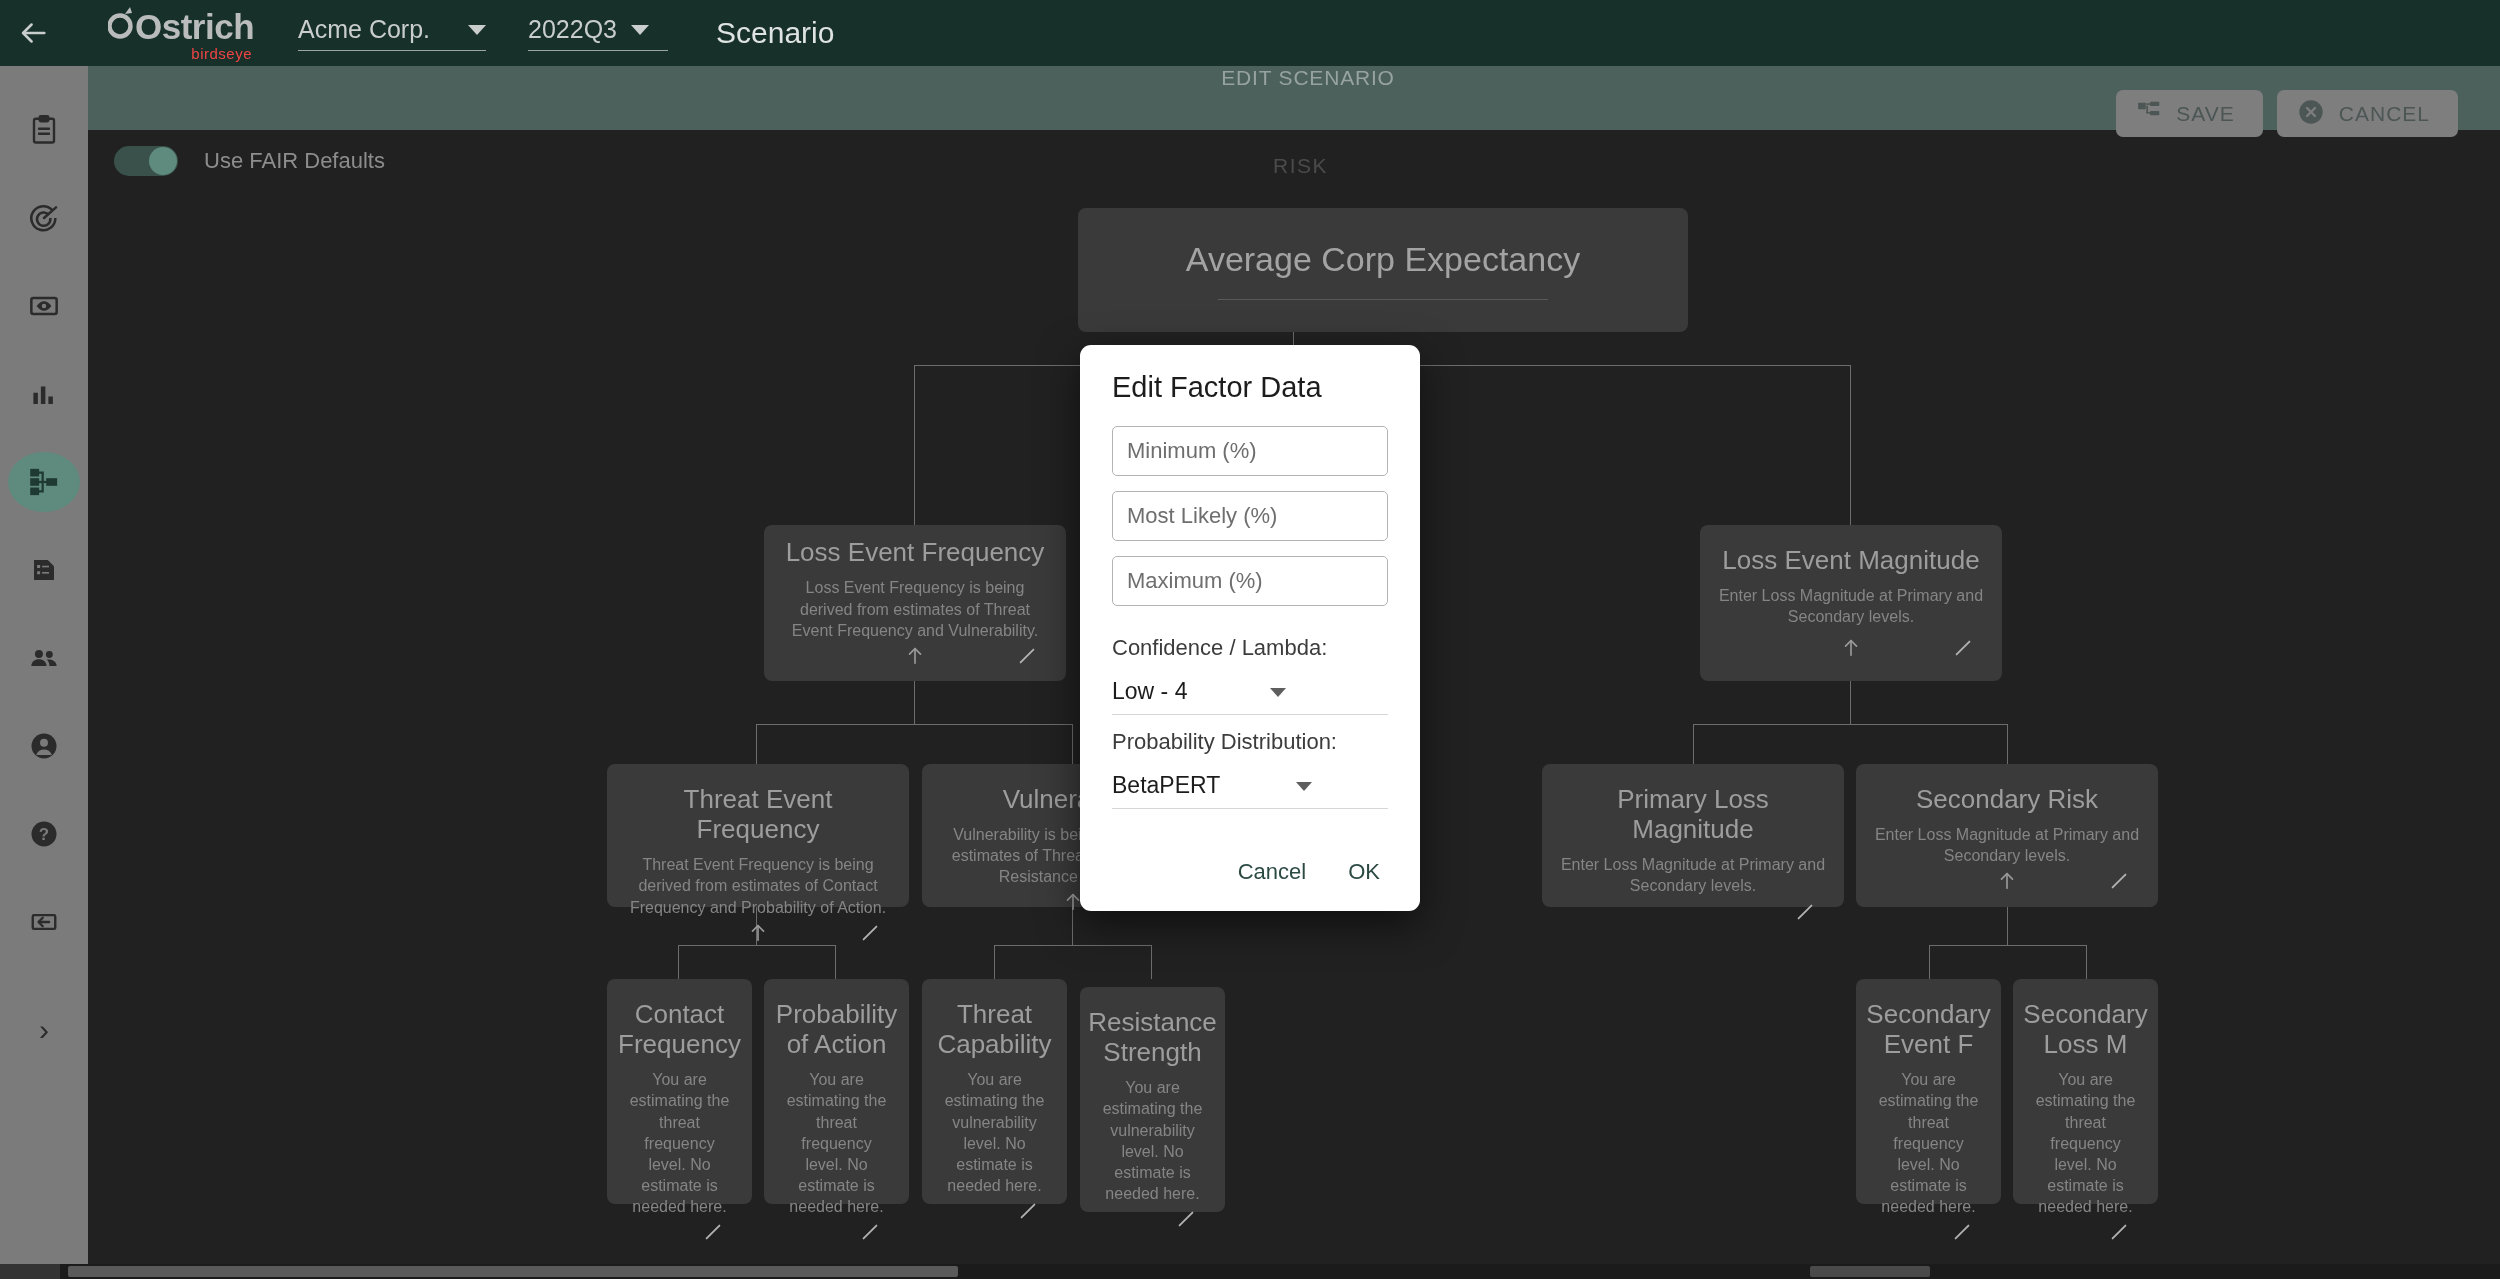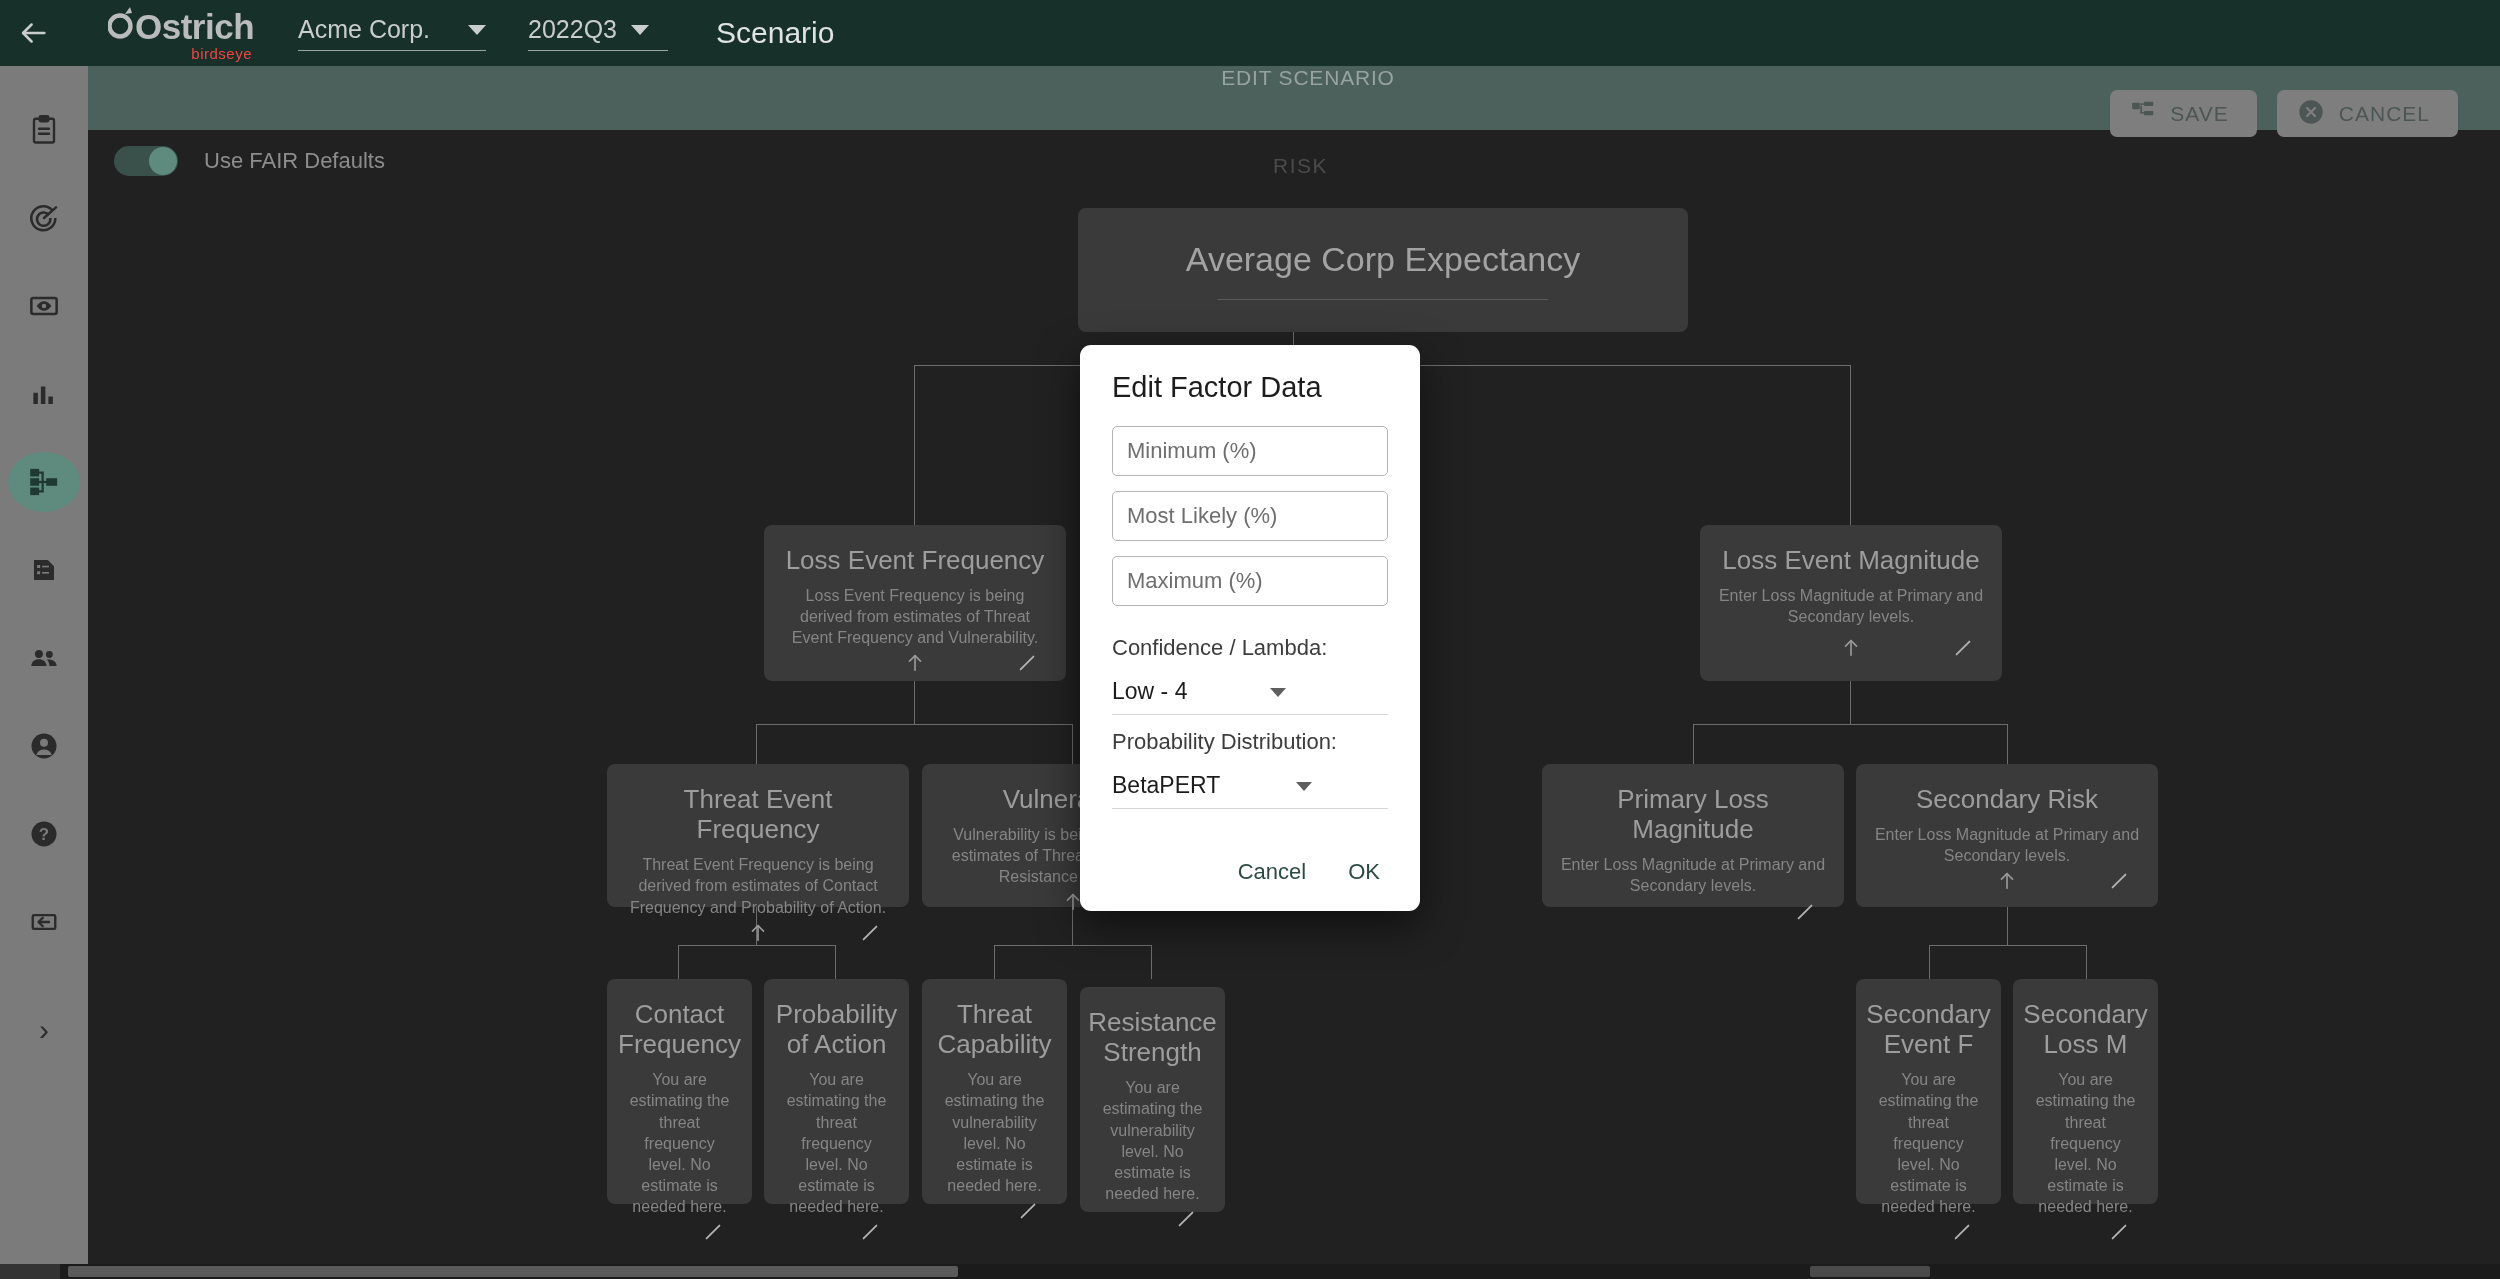--- a/index.html
+++ b/index.html
@@ -153,21 +153,21 @@
   .editbar-label {
     margin-left: 28px;
     font-size: 21px;
     letter-spacing: 0.8px;
     color: #97a3a0;
   }
   .editbar-actions {
     margin-left: auto;
     display: flex;
     align-items: center;
-    gap: 20px;
+    gap: 14px;
     margin-right: 42px;
   }
   .ebtn {
     background: #7e7e7e;
     border: none;
     border-radius: 7px;
     height: 47px;
     padding: 0 28px 0 20px;
     display: flex;
     align-items: center;
@@ -630,21 +630,21 @@
     <div class="conn v" style="left:1919px; top:775px; height:40px;"></div>
     <div class="conn h" style="left:1841px; top:815px; width:157px;"></div>
     <div class="conn v" style="left:1841px; top:815px; height:34px;"></div>
     <div class="conn v" style="left:1998px; top:815px; height:34px;"></div>
 
     <div class="node root" style="left:990px; top:78px; width:610px; height:124px;">
       <div class="node-title">Average Corp Expectancy</div>
       <div class="root-underline"></div>
     </div>
 
-    <div class="node" style="left:676px; top:395px; width:302px; height:156px;">
+    <div class="node" style="left:676px; top:395px; width:302px; height:156px;justify-content:center;">
       <div class="node-title">Loss Event Frequency</div>
       <div class="node-desc">Loss Event Frequency is being derived from estimates of Threat Event Frequency and Vulnerability.</div>
       <div class="node-actions">
         <span class="spacer34"></span>
         <span class="icon-btn">
           <svg width="22" height="22" viewBox="0 0 24 24" fill="none" stroke="#9a9a9a" stroke-width="1.8" stroke-linecap="round" stroke-linejoin="round">
             <line x1="12" y1="20" x2="12" y2="4"></line>
               <polyline points="6,10 12,4 18,10"></polyline>
           </svg>
         </span>

